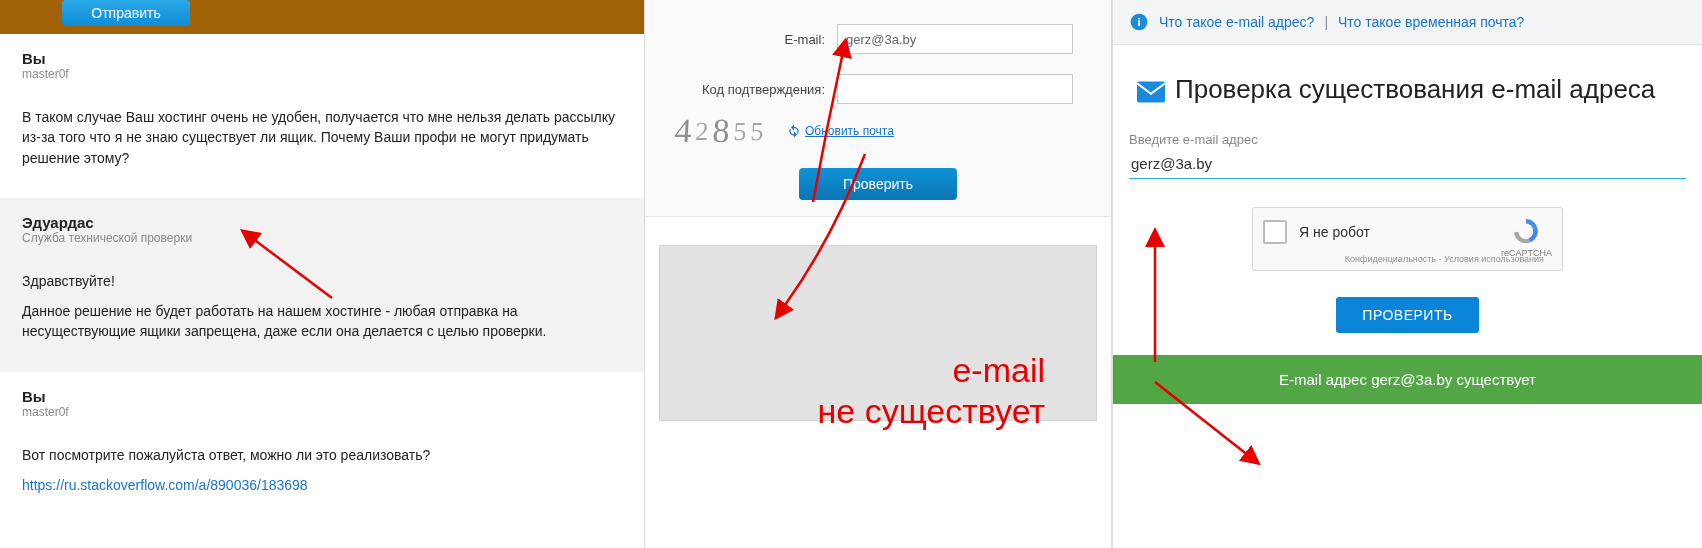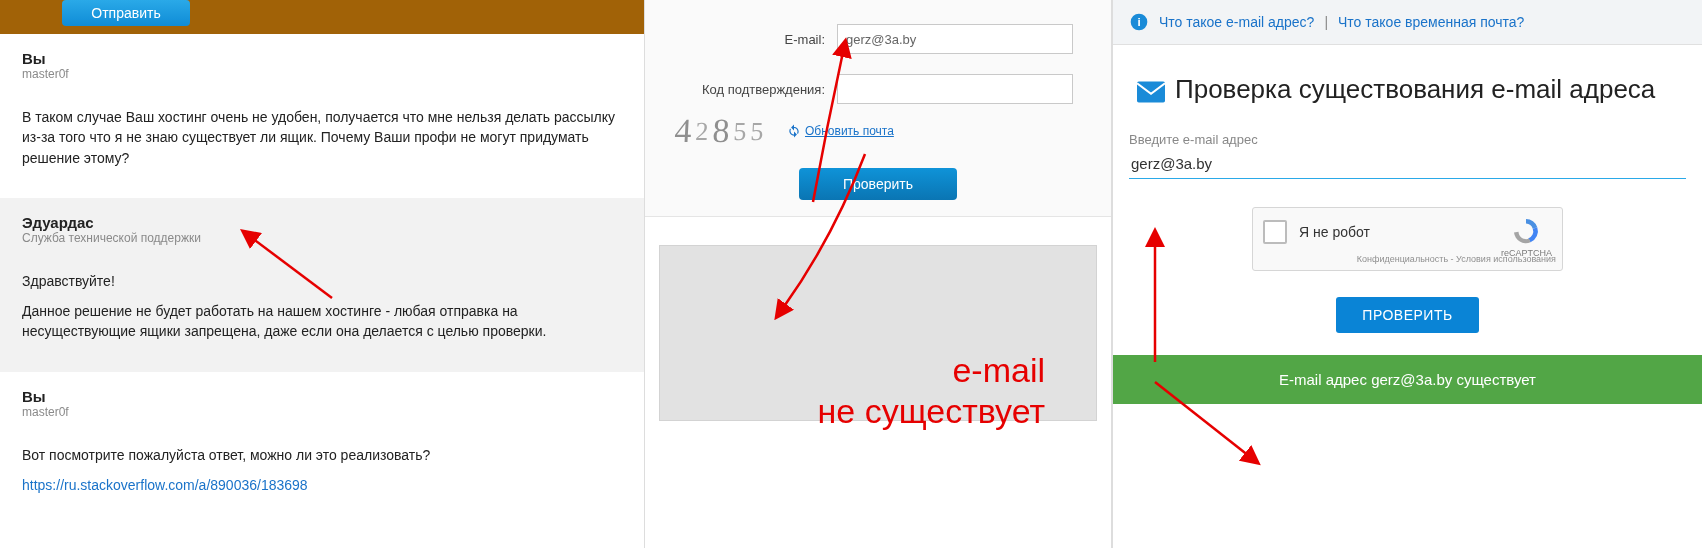--- a/index.html
+++ b/index.html
@@ -37,21 +37,21 @@
   .p3{left:1112px;width:590px;background:#fff;border-left:1px solid #ddd}
   .p3-top{background:#f2f4f6;padding:12px 16px;font-size:14px;border-bottom:1px solid #e0e0e0;display:flex;align-items:center;gap:10px}
   .info-ico{width:20px;height:20px;flex-shrink:0}
   .p3-top a{color:#1a73c9;text-decoration:none}
   .p3-top .sep{color:#888}
   .p3-card{margin:28px 16px 0 16px;background:#fff}
   .p3-title{display:flex;align-items:center;justify-content:flex-start;gap:10px;font-size:26px;color:#222;text-align:center;line-height:1.25;padding:0 8px;flex-wrap:wrap}
   .mail-ico{width:28px;height:22px;flex-shrink:0}
   .p3-label{color:#888;font-size:13px;margin:26px 0 2px 0}
   .p3-input{width:100%;border:none;border-bottom:1px solid #2aa9e8;padding:6px 2px;font-size:15px;color:#333;outline:none}
-  .recap{margin:28px auto 0 auto;width:311px;border:1px solid #d6d6d6;border-radius:3px;background:#f9f9f9;padding:12px 6px 6px 10px;position:relative}
+  .recap{margin:28px auto 0 auto;width:311px;border:1px solid #d6d6d6;border-radius:3px;background:#f9f9f9;padding:12px 18px 6px 10px;position:relative}
   .recap-row{display:flex;align-items:center;gap:12px}
   .recap-chk{width:24px;height:24px;border:2px solid #bcbcbc;border-radius:2px;background:#fff}
   .recap-lbl{font-size:14px;color:#333}
   .recap-logo{position:absolute;right:10px;top:8px;text-align:left;font-size:9px;color:#7a7a7a}
   .recap-logo svg{display:block;margin:0 auto 2px auto}
   .recap-foot{text-align:right;font-size:9px;color:#8f8f8f;margin-top:10px}
   .btn-prov{display:block;margin:26px auto 0 auto;background:#0a84d6;color:#fff;border:none;border-radius:3px;padding:10px 26px;font-size:14px;cursor:pointer;letter-spacing:.5px}
   .ok-bar{margin:22px 0 0 0;background:#52a646;color:#fff;text-align:center;padding:16px 8px;font-size:15px}
 </style>
 </head>
@@ -65,21 +65,21 @@
   <div class="msg">
     <div class="author">Вы</div>
     <div class="sub">master0f</div>
     <div class="body">
       <p>В таком случае Ваш хостинг очень не удобен, получается что мне нельзя делать рассылку из-за того что я не знаю существует ли ящик. Почему Ваши профи не могут придумать решение этому?</p>
     </div>
   </div>
 
   <div class="msg alt">
     <div class="author">Эдуардас</div>
-    <div class="sub">Служба технической поддержки</div>
+    <div class="sub">Служба технической проверки</div>
     <div class="body">
       <p>Здравствуйте!</p>
       <p>Данное решение не будет работать на нашем хостинге - любая отправка на несуществующие ящики запрещена, даже если она делается с целью проверки.</p>
     </div>
   </div>
 
   <div class="msg">
     <div class="author">Вы</div>
     <div class="sub">master0f</div>
     <div class="body">

